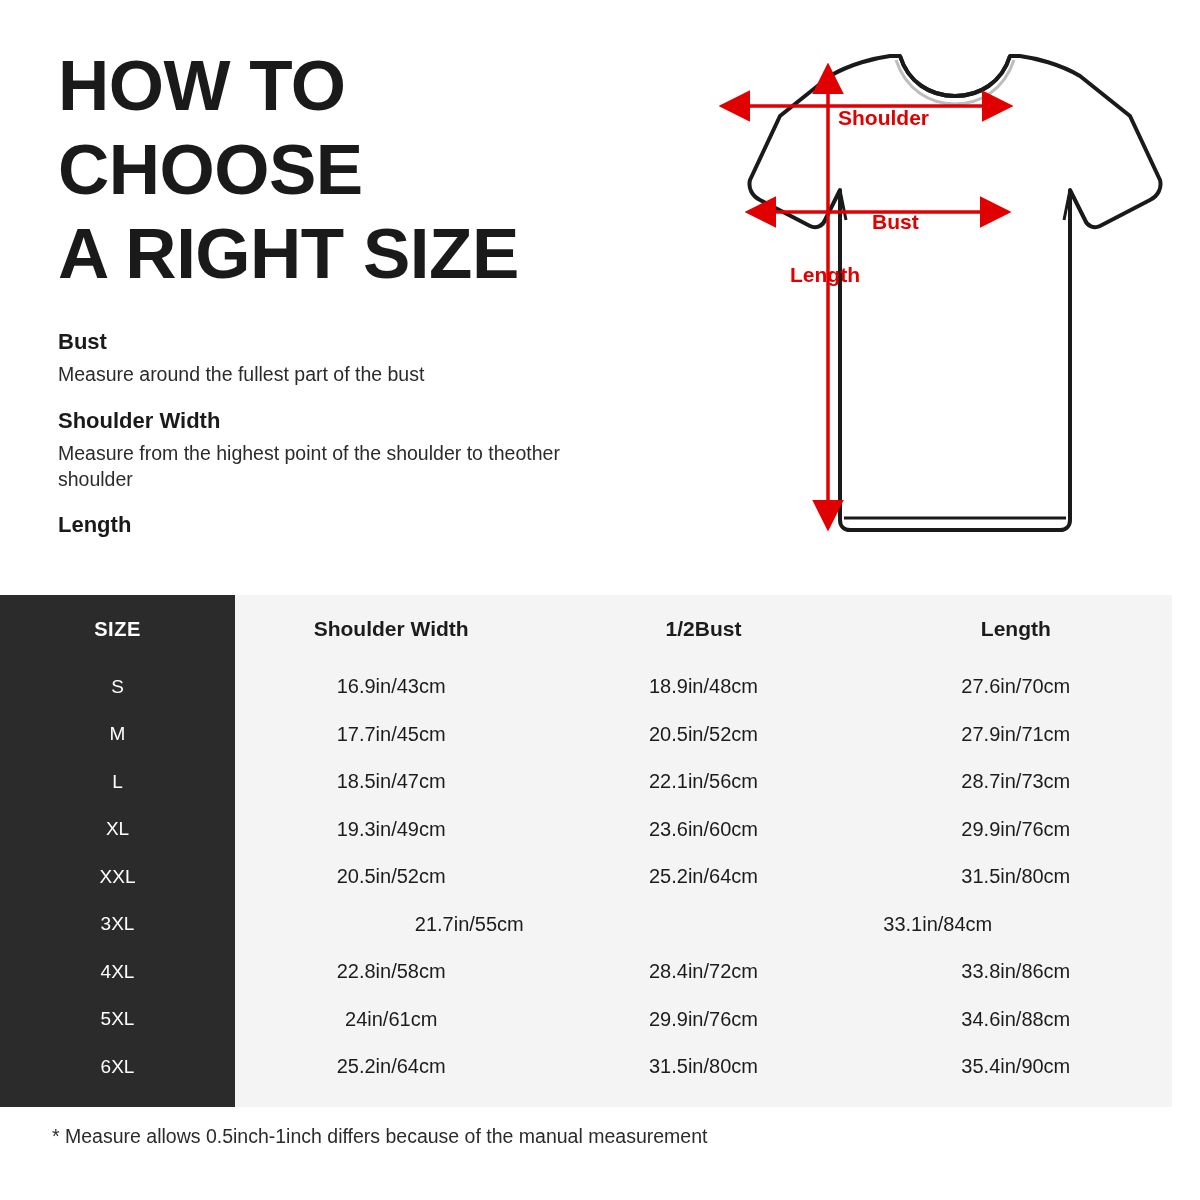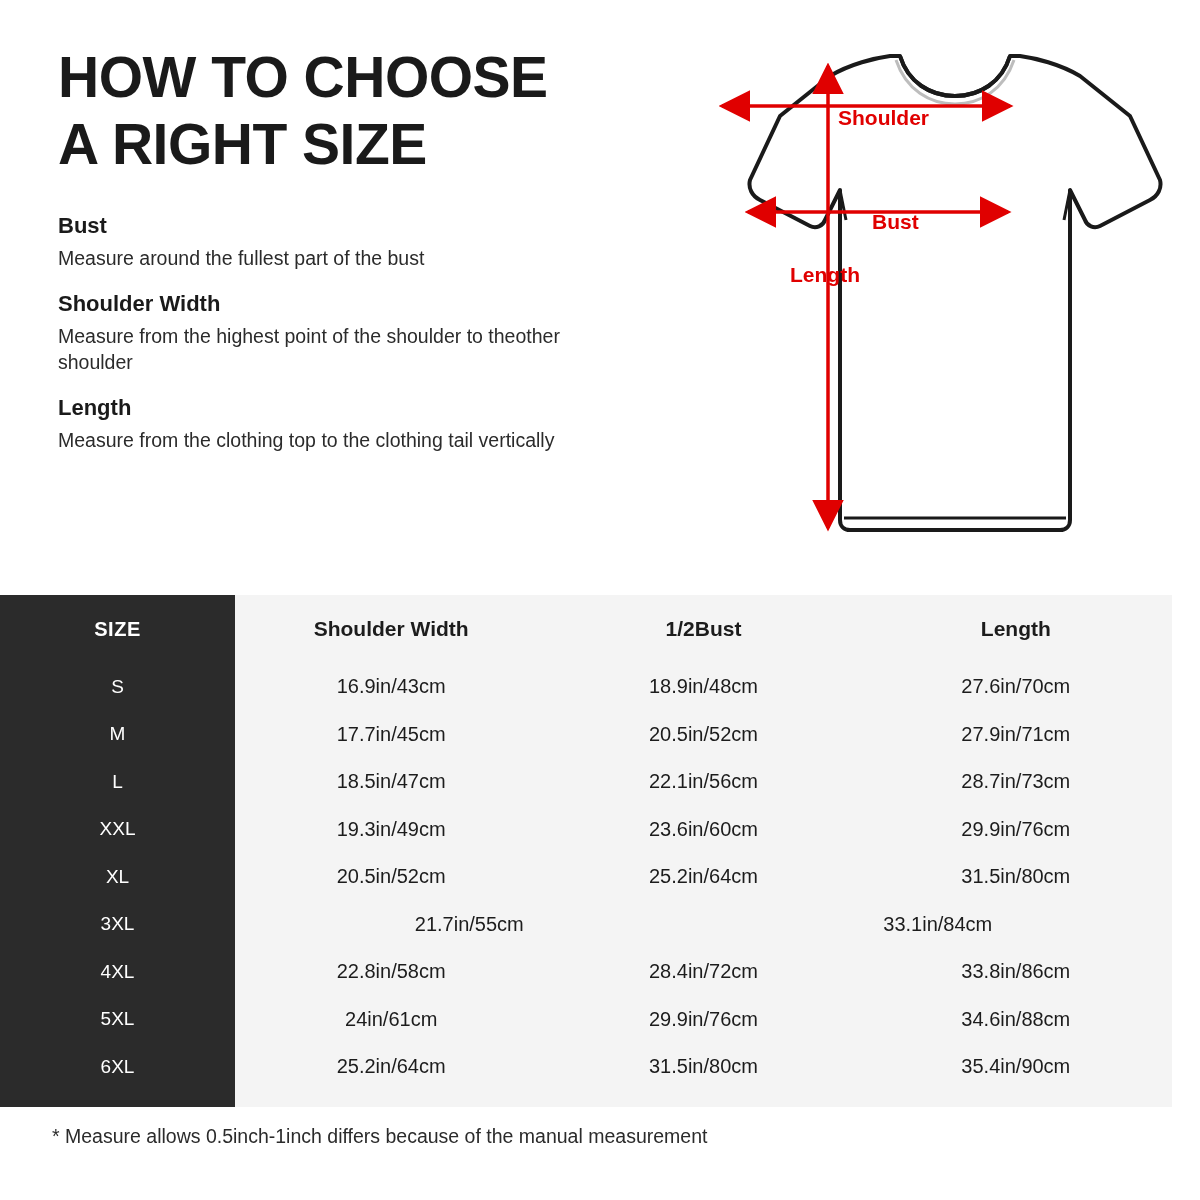--- a/index.html
+++ b/index.html
@@ -26,21 +26,21 @@
     height: 595px;
     width: 1200px;
   }
   .left-col {
     position: absolute;
     left: 58px;
     top: 44px;
     width: 560px;
   }
   .headline {
-    font-size: 57px;
+    font-size: 71px;
     font-weight: bold;
     line-height: 1.18;
     letter-spacing: -0.5px;
     color: #1a1a1a;
     margin: 0 0 34px 0;
   }
   .headline .line {
     display: block;
   }
   .def-block {
@@ -158,21 +158,20 @@
         <div class="def-text">Measure around the fullest part of the bust</div>
       </div>
 
       <div class="def-block">
         <div class="def-title">Shoulder Width</div>
         <div class="def-text">Measure from the highest point of the shoulder to theother shoulder</div>
       </div>
 
       <div class="def-block">
         <div class="def-title">Length</div>
-        <div class="def-text">Measure from the clothing top to the clothing tail vertically</div>
       </div>
     </div>
 
     <div class="shirt-area">
       <svg width="580" height="560" viewBox="0 0 580 560">
 
         <path d="M230 56
                  C 250 44, 275 38, 290 36
                  L 300 36
                  C 308 62, 330 76, 355 76
@@ -236,24 +235,24 @@
       <div class="row">
           <span class="cell">S</span>
         </div>
       <div class="row">
           <span class="cell">M</span>
         </div>
       <div class="row">
           <span class="cell">L</span>
         </div>
       <div class="row">
+          <span class="cell">XL</span>
+        </div>
+      <div class="row">
           <span class="cell">XXL</span>
-        </div>
-      <div class="row">
-          <span class="cell">XL</span>
         </div>
       <div class="row">
           <span class="cell">3XL</span>
         </div>
       <div class="row">
           <span class="cell">4XL</span>
         </div>
       <div class="row">
           <span class="cell">5XL</span>
         </div>

